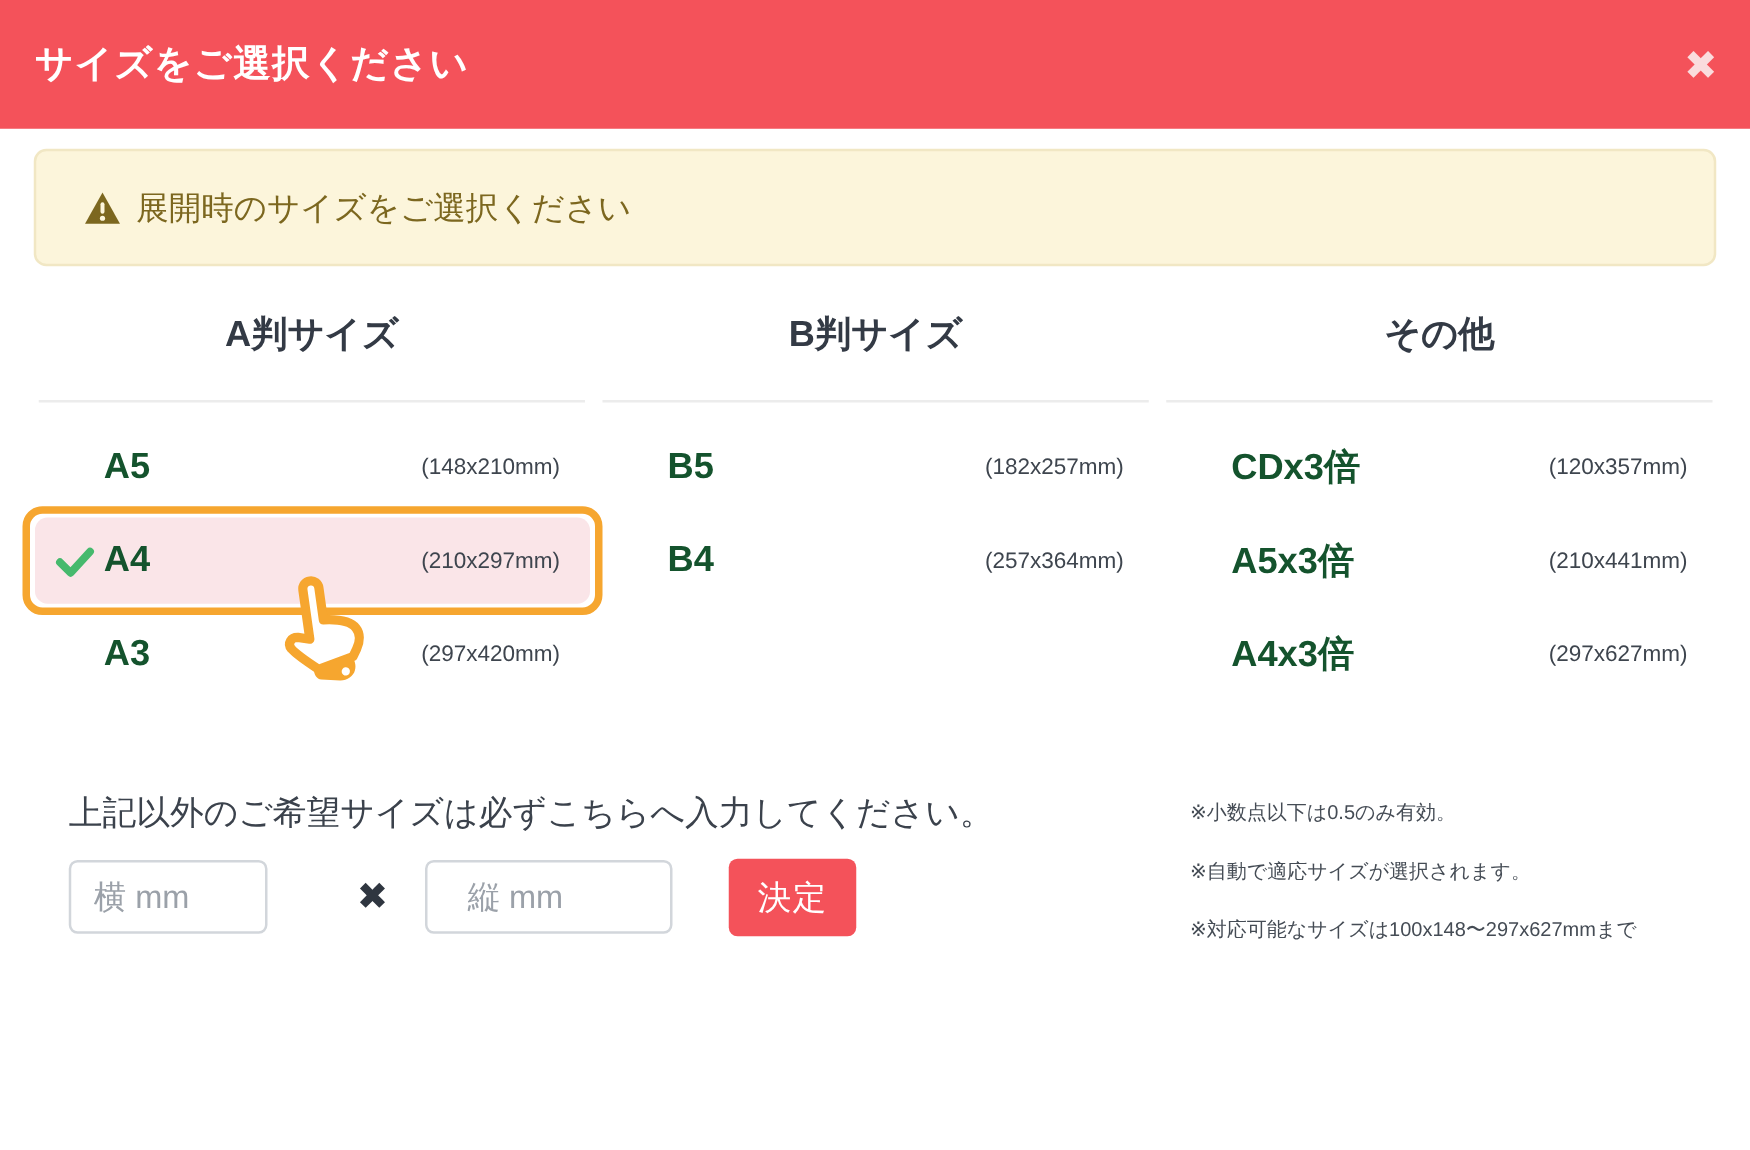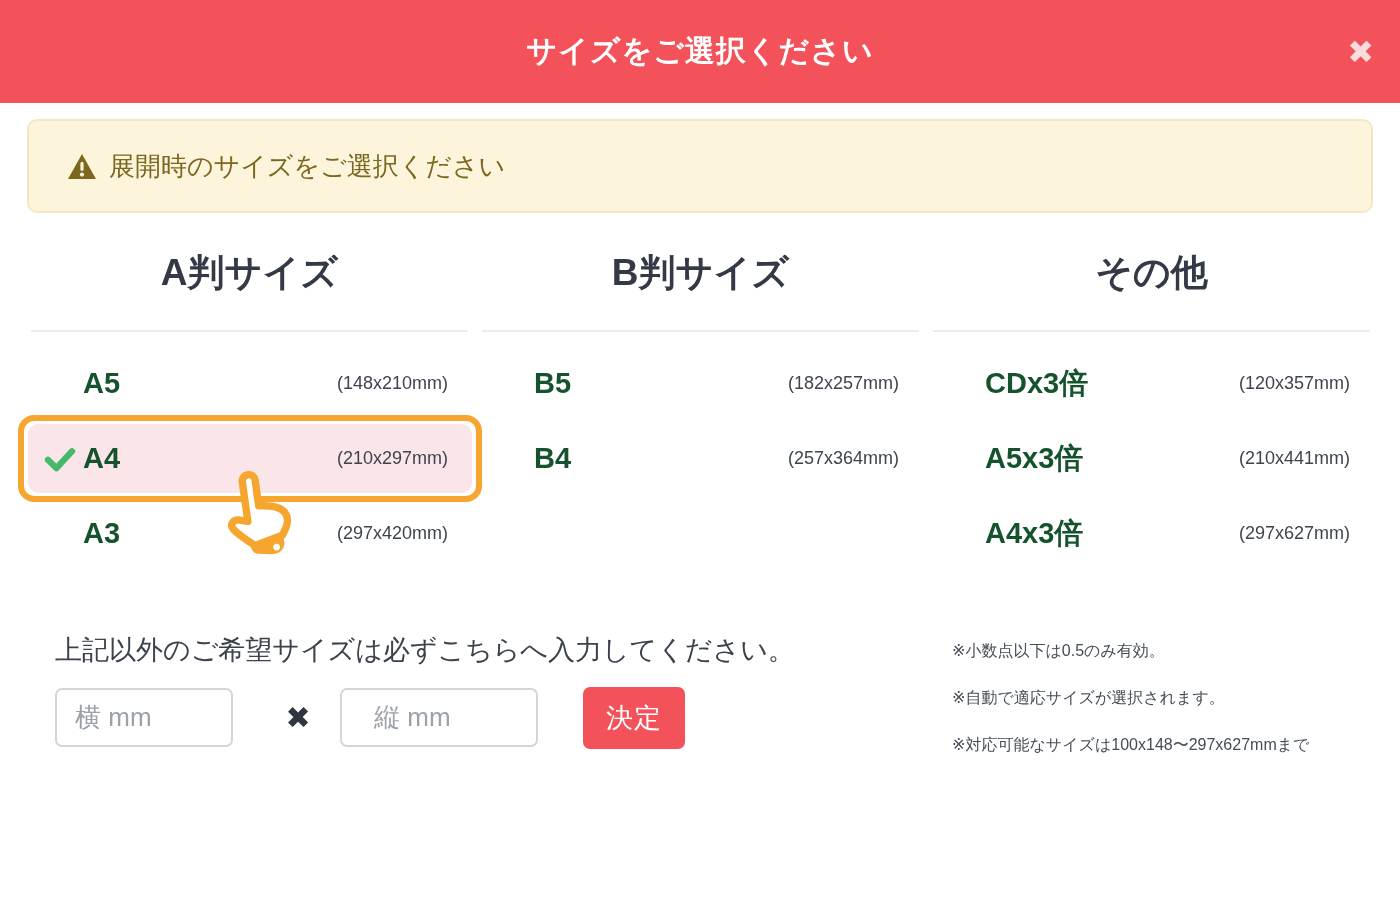--- a/index.html
+++ b/index.html
@@ -14,21 +14,20 @@
     background:#ffffff;
     overflow:hidden;
   }
 
   
   .header {
     position:absolute; top:0; left:0; right:0; height:103px;
     background:#f4525a;
     display:flex; align-items:center;
     padding:0 28px;
-    justify-content:center;
   }
   .header-title {
     color:#ffffff; font-size:30px; font-weight:bold; letter-spacing:1px;
   }
   .close-btn {
     position:absolute; right:26px; top:50%; transform:translateY(-50%);
     background:none; border:none; cursor:pointer;
     color:#fadcdd; font-size:32px; font-weight:bold; line-height:1;
     font-family:inherit;
   }
@@ -45,21 +44,21 @@
   .warning-icon { width:30px; height:27px; margin-right:12px; flex:0 0 auto; }
   .warning-text { color:#7c671f; font-size:26px; }
 
   
   .col { position:absolute; top:248px; width:437px; }
   .col-1 { left:31px; }
   .col-2 { left:482px; }
   .col-3 { left:933px; }
   .col-header {
     text-align:center;
-    font-size:37px; font-weight:bold; color:#333a45;
+    font-size:29px; font-weight:bold; color:#333a45;
     padding-bottom:32px;
     border-bottom:2px solid #ececec;
   }
   .rows { margin-top:14px; }
   .size-row {
     position:relative;
     height:75px;
     display:flex; align-items:center; justify-content:space-between;
     padding:0 20px 0 52px;
     cursor:pointer;
@@ -99,21 +98,21 @@
   .size-input {
     position:absolute; top:688px; height:59px;
     border:2px solid #d2d6db; border-radius:7px;
     background:#fff;
     font-size:26px; color:#363d48;
     padding:0 18px;
     font-family:inherit;
     outline:none;
   }
   .size-input::placeholder { color:#9ba1a9; }
-  .input-width  { left:55px;  width:178px; }
+  .input-width  { left:55px;  width:159px; }
   .input-height { left:340px; width:198px;padding-left:32px; }
   .dim-sep {
     position:absolute; left:278px; top:700px; width:40px;
     text-align:center;
     font-size:30px; font-weight:bold; color:#2f3640;
   }
   .submit-btn {
     position:absolute; left:583px; top:687px; width:102px; height:62px;
     background:#f4525a; border:none; border-radius:7px;
     color:#ffffff; font-size:27px; font-weight:normal;

